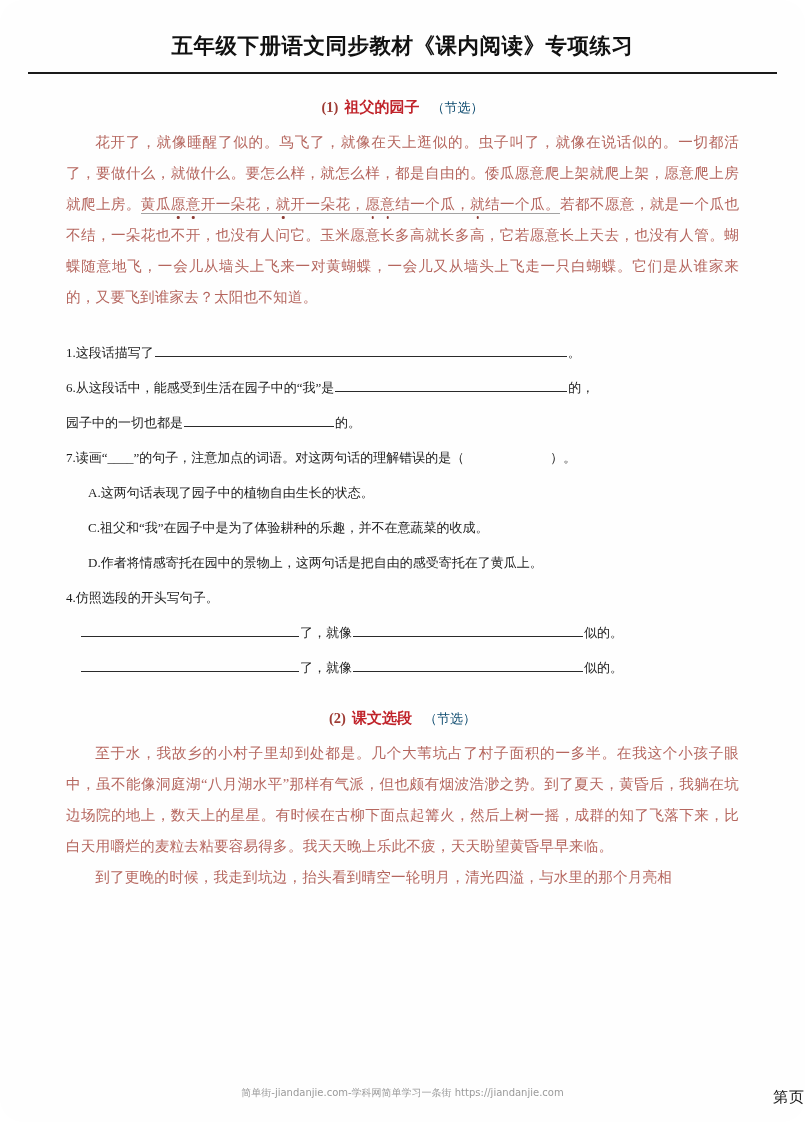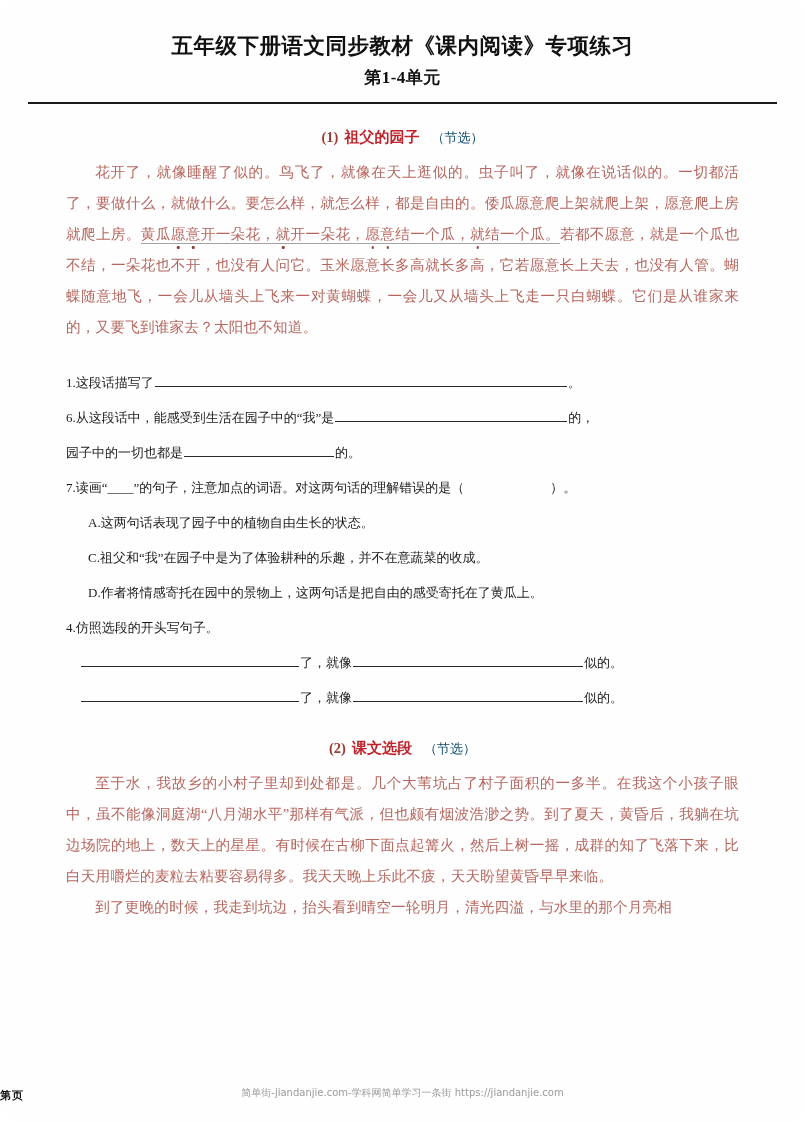--- a/index.html
+++ b/index.html
@@ -163,35 +163,34 @@
   .watermark {
     font-family: "DejaVu Sans", "Liberation Sans", sans-serif;
     font-size: 10px;
     color: #9a9a9a;
     white-space: nowrap;
   }
   .page-num {
     position: absolute;
     left: 0; right: 0;
     top: 2px;
-    text-align: left;
-    font-size: 11px;
-    font-weight: bold;
+    text-align: right;
+    font-size: 15px;
+    font-weight: normal;
     color: #141414;
     letter-spacing: 1px;
   }
 </style>
 </head>
 <body>
 
 <div class="page">
 
   <div>
     <div class="doc-title">五年级下册语文同步教材《课内阅读》专项练习</div>
-    <div class="doc-subtitle">第1-4单元</div>
     <div class="header-rule"></div>
   </div>
 
   <div class="content">
 
     <div>
 
       <div class="section-head">
         <span class="section-num">(1)</span>
         <span class="section-name">祖父的园子</span>

